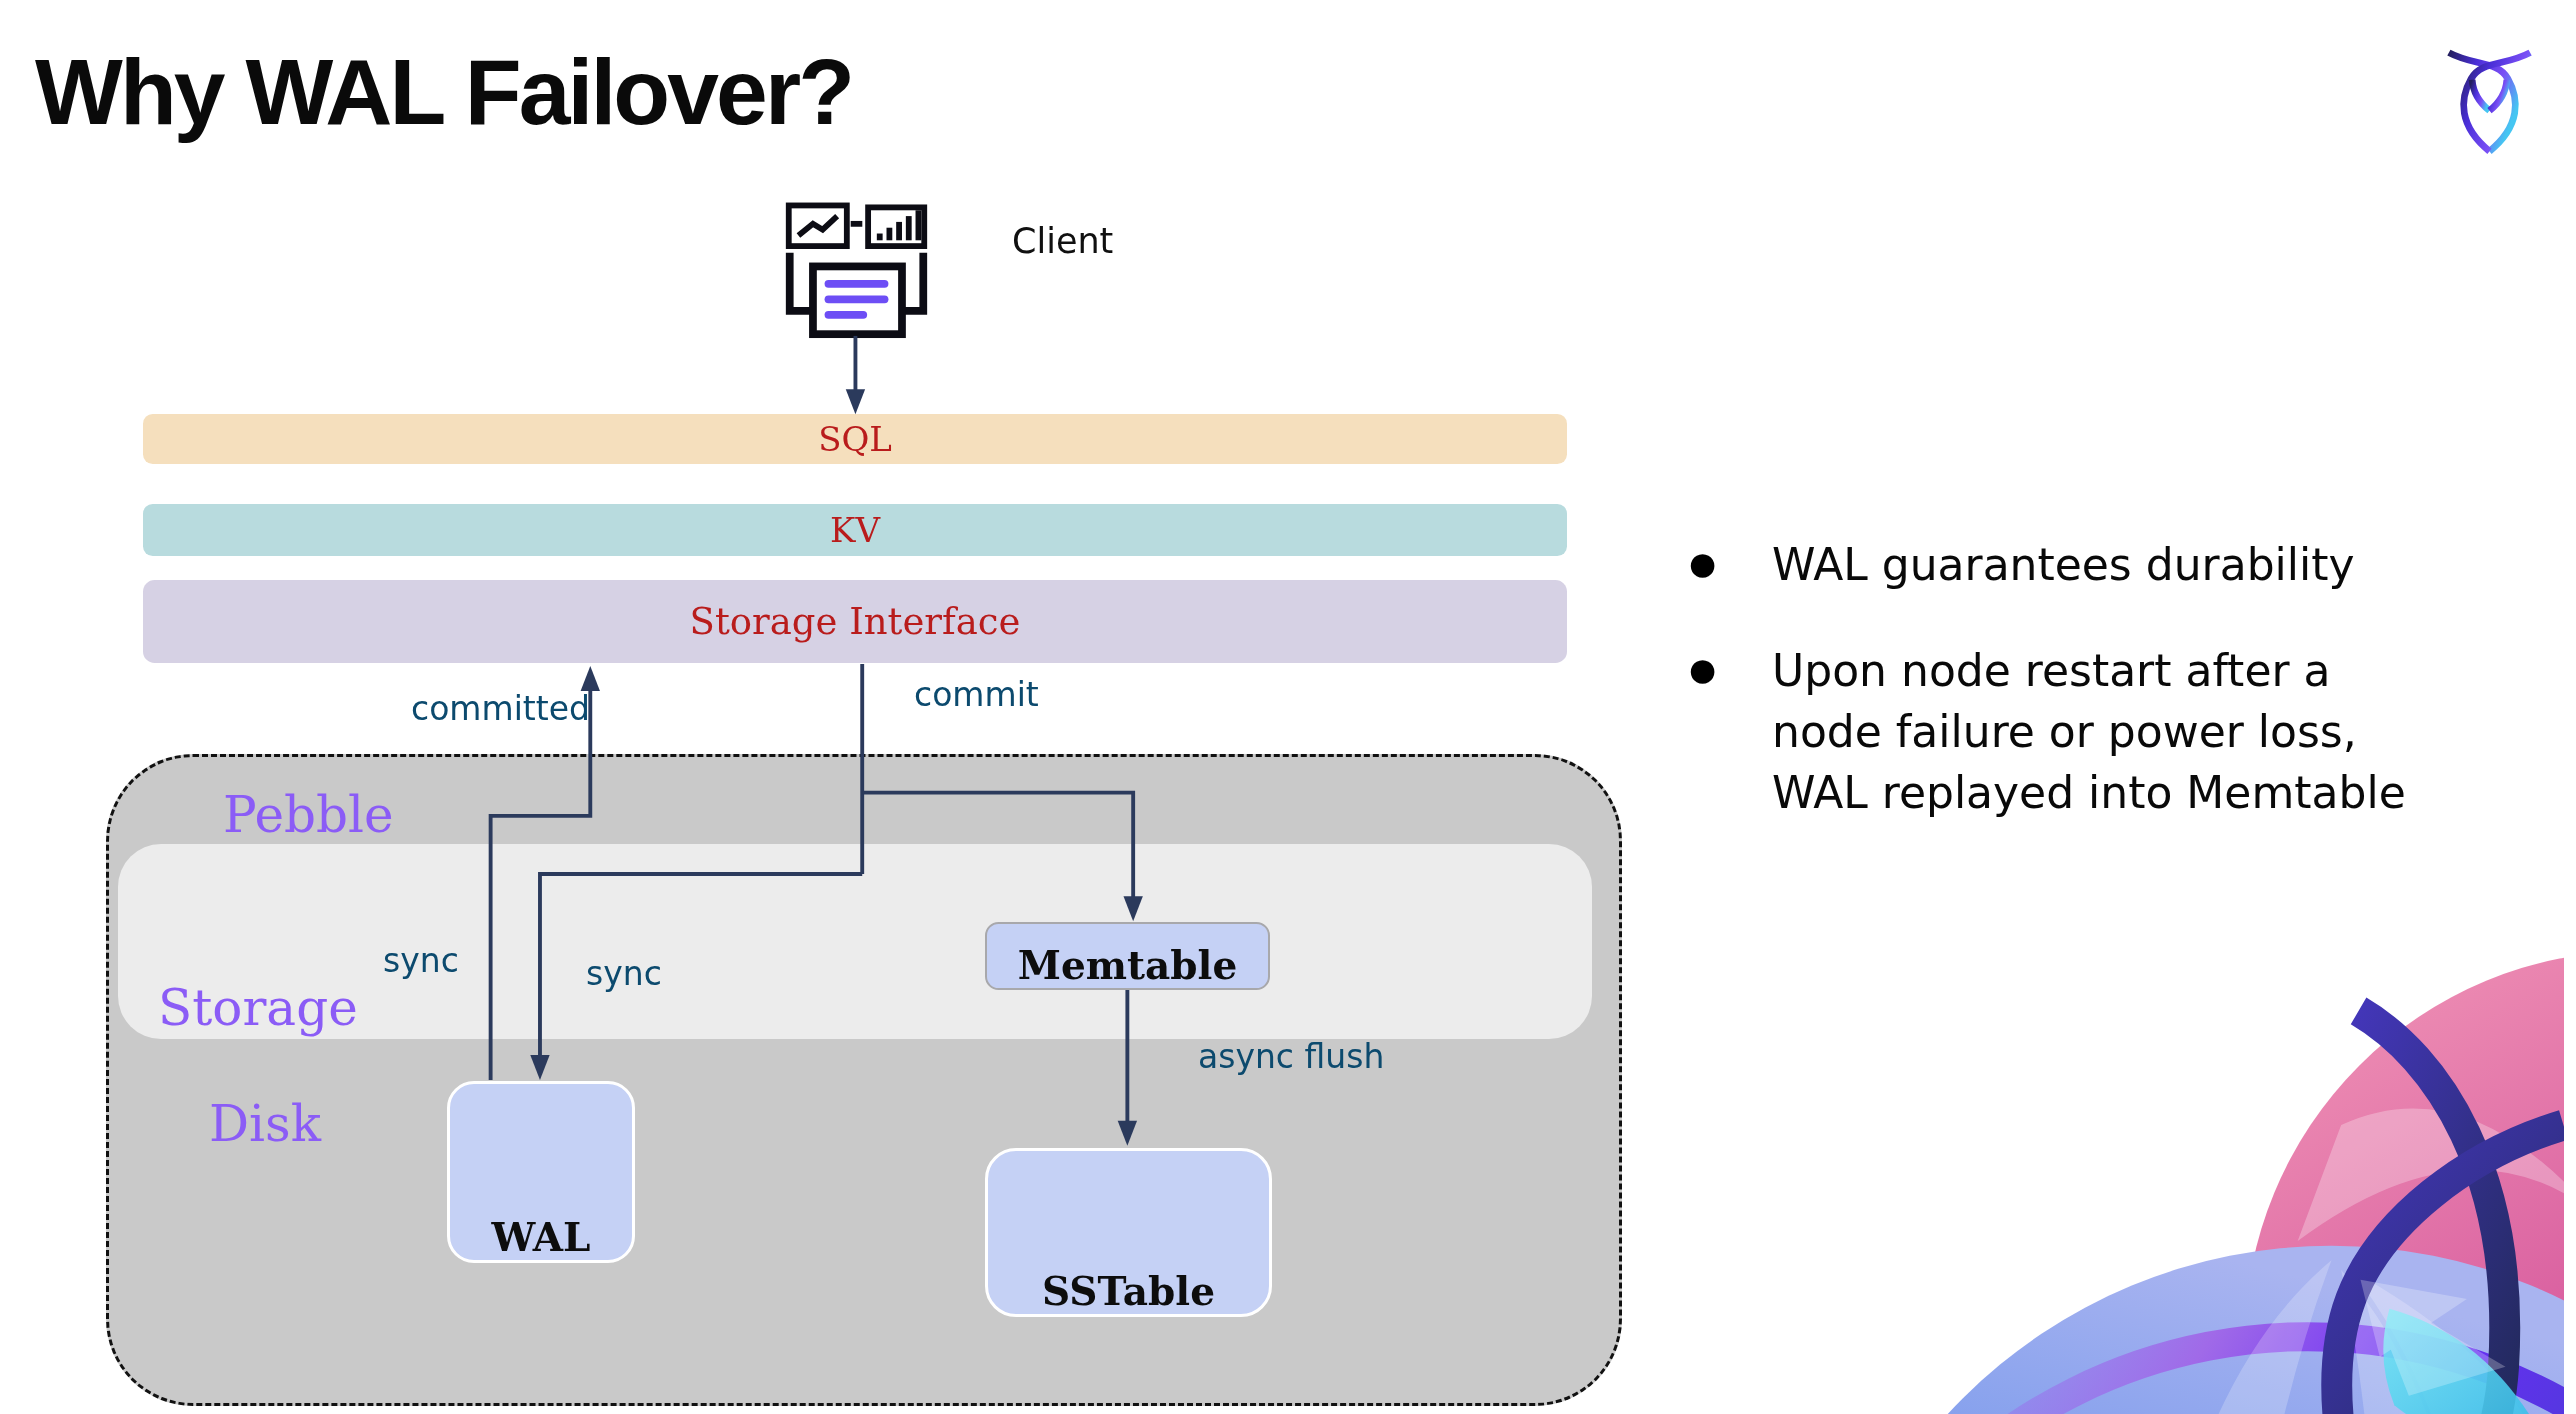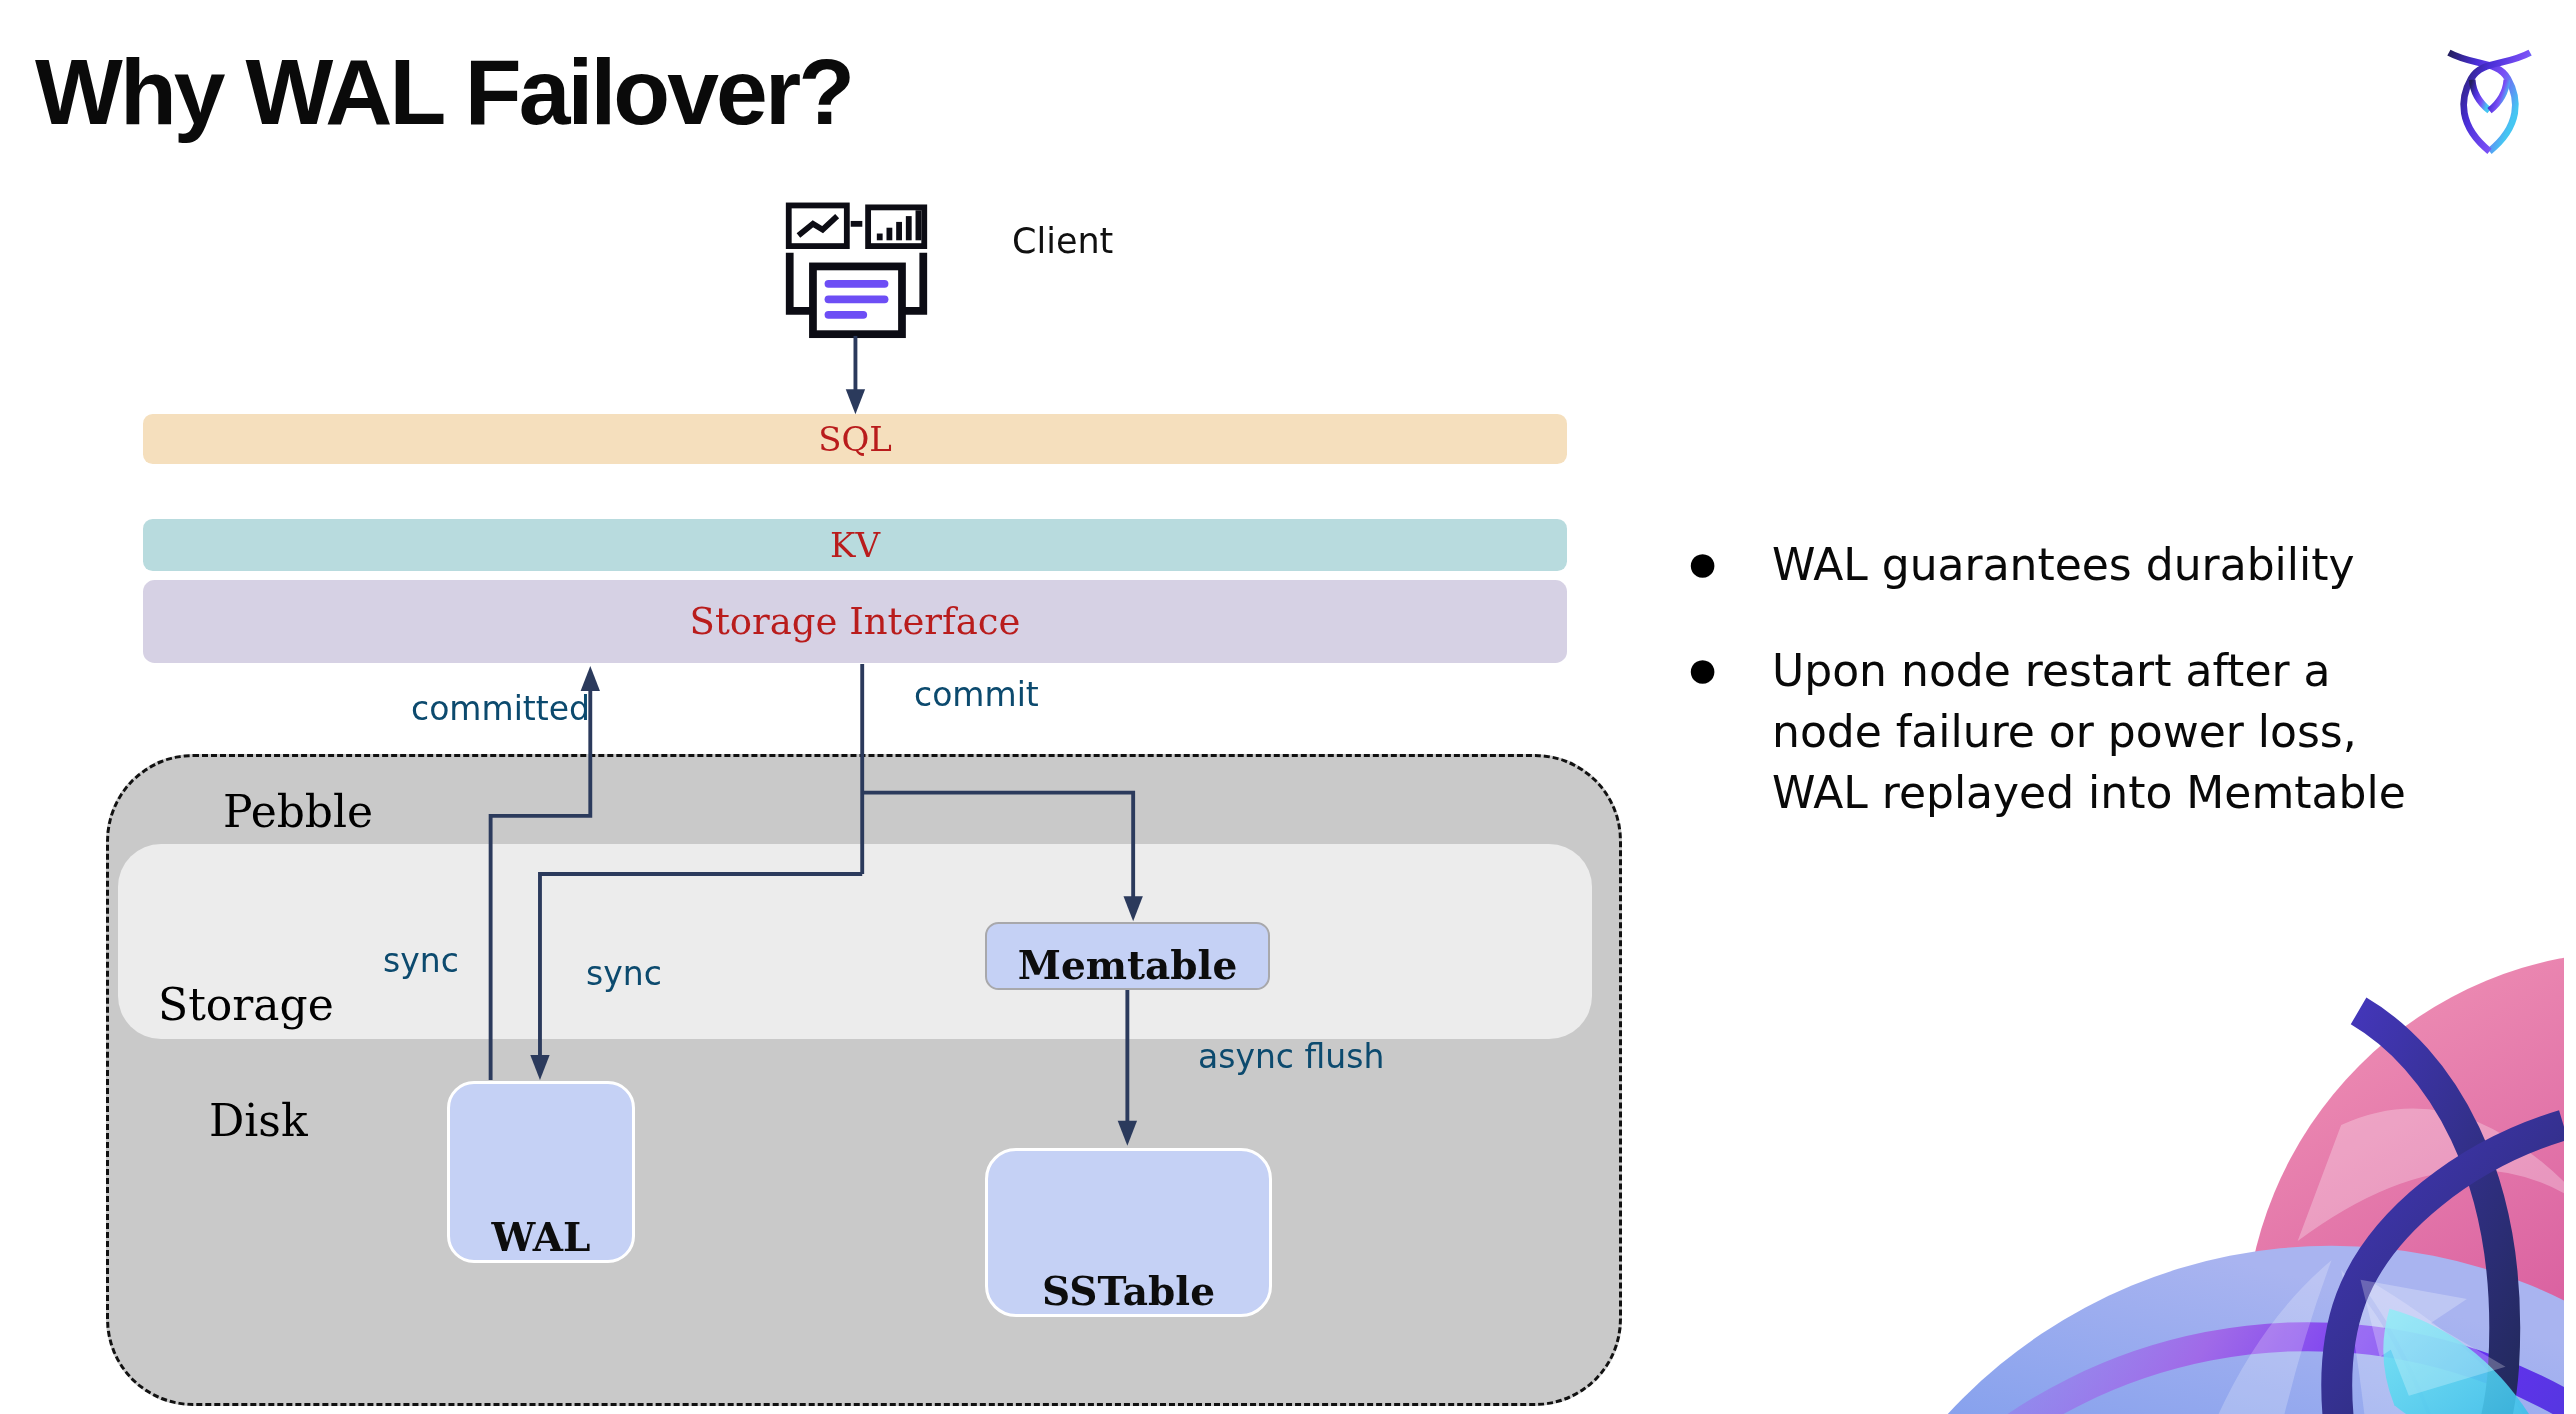--- a/index.html
+++ b/index.html
@@ -8,27 +8,27 @@
   .abs{position:absolute;}
 
   
   .title{left:35px;top:39px;font-family:"Liberation Sans",sans-serif;font-weight:800;
          font-size:93px;letter-spacing:-2.9px;color:#0a0a0a;}
 
   
   .bar{left:143px;width:1424px;border-radius:9.7px;display:flex;align-items:center;justify-content:center;
        font-family:"DejaVu Serif","Liberation Serif",serif;font-size:34px;color:#b91c1c;}
   .bar-sql{top:414px;height:50px;background:#f5dfbd;}
-  .bar-kv{top:504px;height:52px;background:#b8dbde;margin-top:15px;}
+  .bar-kv{top:504px;height:52px;background:#b8dbde;}
   .bar-storage{top:580px;height:83px;background:#d6d1e4;border-radius:11.6px;font-size:37px;}
 
   
   .pebble{left:106px;top:754px;width:1510px;height:646px;background:#c9c9c9;
           border:3.9px dashed #111;border-radius:87px;}
-  .region-label{font-family:"DejaVu Serif","Liberation Serif",serif;font-size:44px;color:#000000;}
+  .region-label{font-family:"DejaVu Serif","Liberation Serif",serif;font-size:50px;color:#8b5cf6;}
   .memory{left:118px;top:844px;width:1474px;height:195px;background:#ececec;border-radius:43px;}
 
   
   .node{background:#c5d1f5;display:flex;align-items:flex-end;justify-content:center;
         font-family:"DejaVu Serif","Liberation Serif",serif;font-weight:bold;font-size:39px;color:#0d0d0d;}
   .node-wal{left:447px;top:1081px;width:182px;height:176px;border:3.9px solid #ffffff;border-radius:27px;}
   .node-memtable{left:985px;top:922px;width:281px;height:64px;border:2.9px solid #a8a8ab;border-radius:13.5px;}
   .node-sstable{left:985px;top:1148px;width:281px;height:163px;border:3.9px solid #ffffff;border-radius:31px;}
 
   

